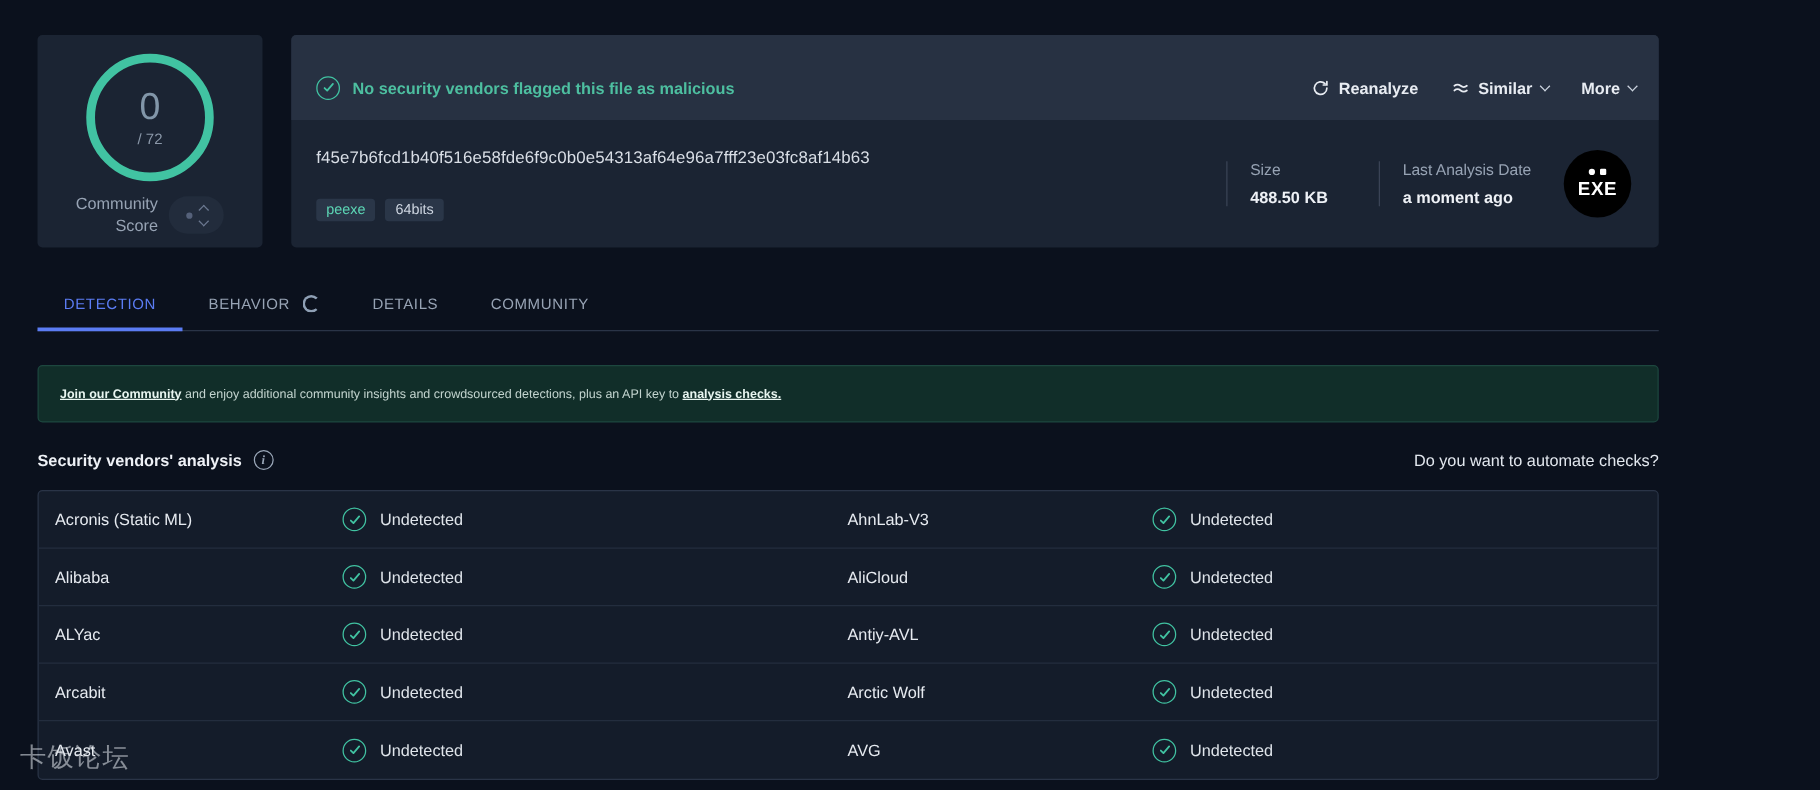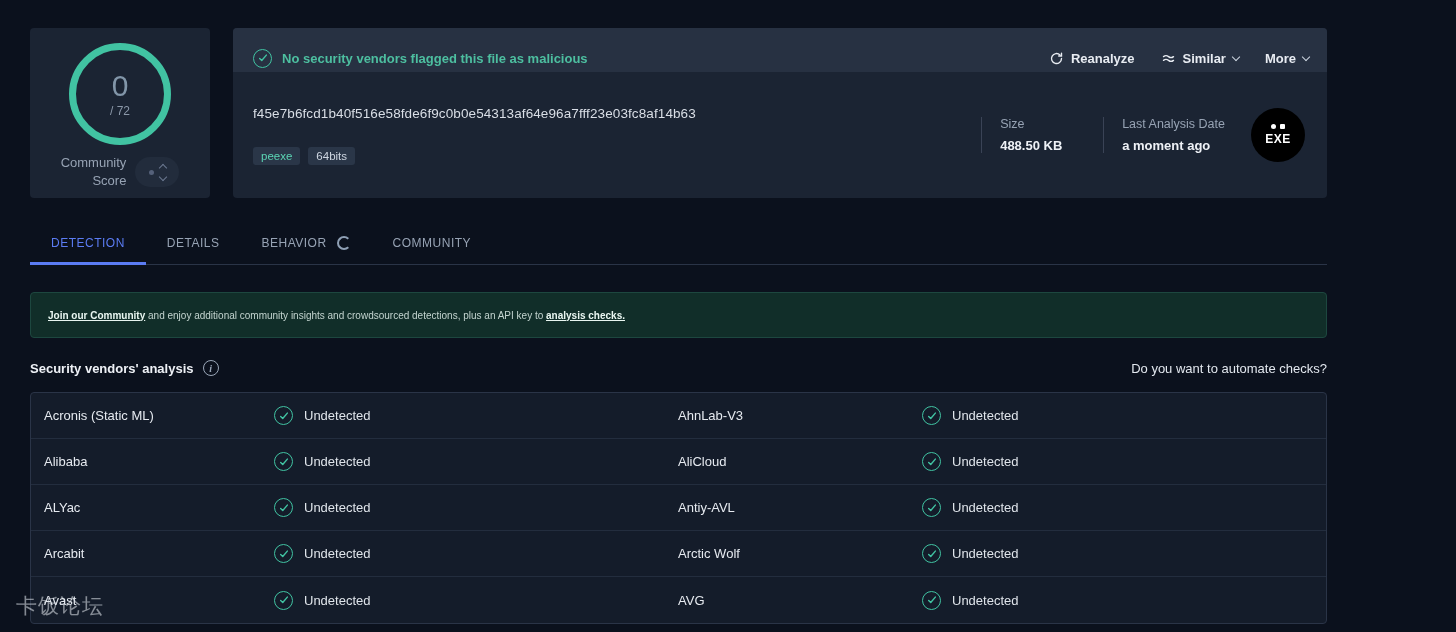--- a/index.html
+++ b/index.html
@@ -46,21 +46,21 @@
     display:flex;align-items:center;justify-content:center;gap:6px;cursor:pointer;
   }
   .vote-dot{width:5px;height:5px;border-radius:50%;background:#55617a;}
   .vote-chevrons{display:flex;flex-direction:column;gap:3px;}
   .chev{width:6px;height:6px;border-right:1.6px solid #6b7890;border-bottom:1.6px solid #6b7890;display:inline-block;}
   .chev.up{transform:rotate(-135deg);}
   .chev.down{transform:rotate(45deg);}
 
   .file-card{flex:1;height:170px;background:var(--card);border-radius:4px;display:flex;flex-direction:column;}
   .file-card-header{
-    height:44px;background:var(--strip);border-radius:4px 4px 0 0;
+    height:68px;background:var(--strip);border-radius:4px 4px 0 0;
     display:flex;align-items:center;padding:16px 18px 0 20px;
   }
   .status-msg{display:flex;align-items:center;gap:10px;color:#4dbfa0;font-weight:bold;font-size:13px;}
   .check{
     width:19px;height:19px;border:1.5px solid var(--teal);border-radius:50%;
     display:inline-flex;align-items:center;justify-content:center;flex-shrink:0;color:var(--teal);
   }
   .check svg{width:10px;height:10px;display:block;}
   .header-actions{margin-left:auto;display:flex;align-items:center;gap:26px;}
   .action-btn{
@@ -86,21 +86,21 @@
   }
   .meta-label{font-size:12.5px;color:var(--muted);}
   .meta-value{font-size:13px;color:#eef1f6;font-weight:bold;}
   .exe-badge{
     width:54px;height:54px;border-radius:50%;background:#000;margin-left:26px;flex-shrink:0;
     display:flex;flex-direction:column;align-items:center;justify-content:center;gap:3px;
   }
   .exe-dots{display:flex;gap:4px;}
   .exe-dots i{width:5px;height:5px;border-radius:50%;background:#fff;display:block;}
   .exe-dots i.sq{border-radius:1px;}
-  .exe-text{color:#fff;font-size:12px;font-weight:bold;letter-spacing:.5px;}
+  .exe-text{color:#fff;font-size:15px;font-weight:bold;letter-spacing:.5px;}
 
   
   .tabs{display:flex;margin-top:24px;border-bottom:1px solid var(--border);}
   .tab{
     position:relative;padding:0 21px;height:42px;display:flex;align-items:center;gap:10px;
     font-size:12px;font-weight:normal;letter-spacing:.5px;color:var(--muted);cursor:pointer;
   }
   .tab.active{color:var(--blue);}
   .tab.active::after{
     content:"";position:absolute;left:0;right:0;bottom:-1px;height:3px;background:var(--blue);
@@ -233,25 +233,25 @@
         </div>
       </div>
     </div>
   </div>
 
   <div class="tabs">
     <div class="tab active">
       <span>DETECTION</span>
     </div>
     <div class="tab">
-      <span>DETAILS</span>
-    </div>
-    <div class="tab">
       <span>BEHAVIOR</span>
       <span class="spinner"></span>
+    </div>
+    <div class="tab">
+      <span>DETAILS</span>
     </div>
     <div class="tab">
       <span>COMMUNITY</span>
     </div>
   </div>
 
   <div class="community-banner">
     <a class="banner-link">Join our Community</a>
       <span class="banner-mid"> and enjoy additional community insights and crowdsourced detections, plus an API key to </span>
       <a class="banner-link">analysis checks.</a>

